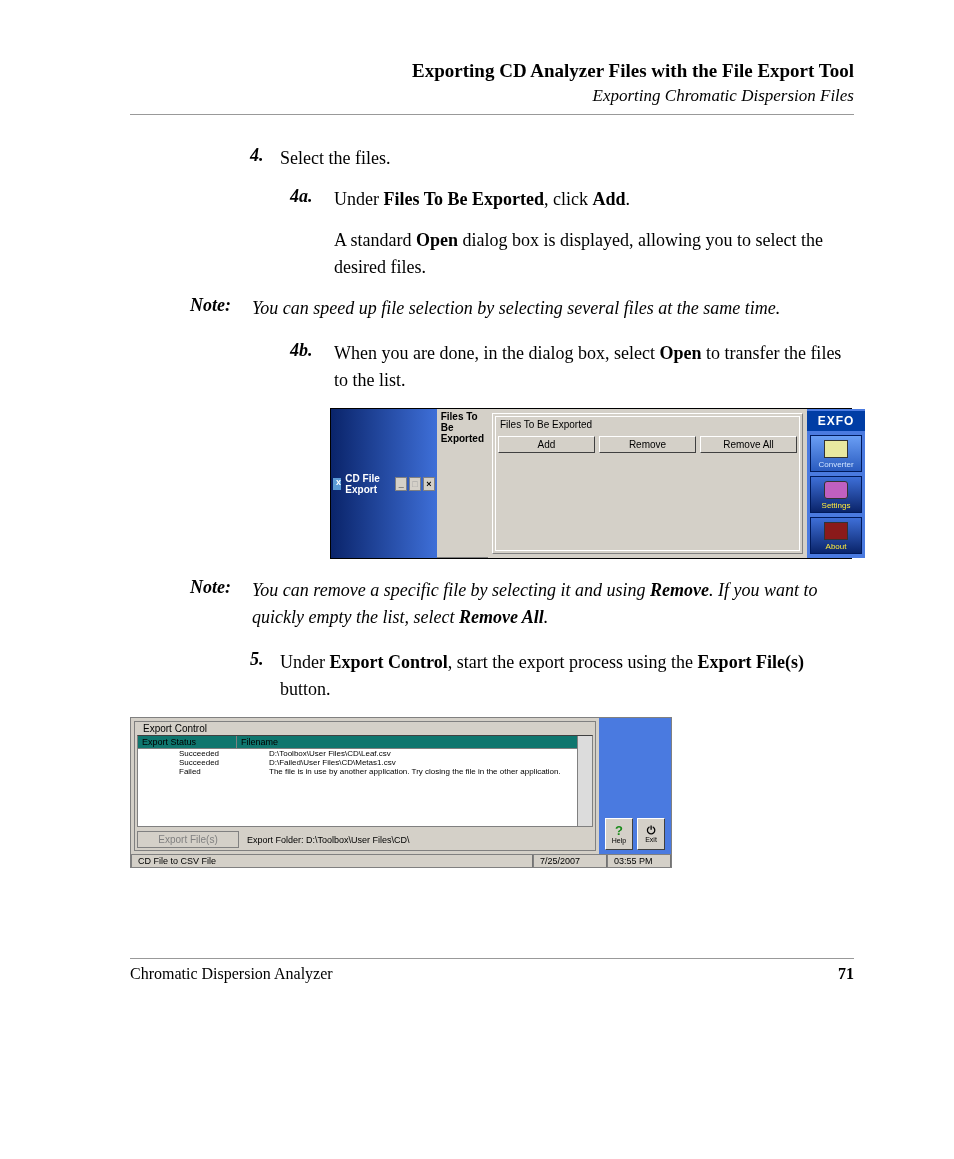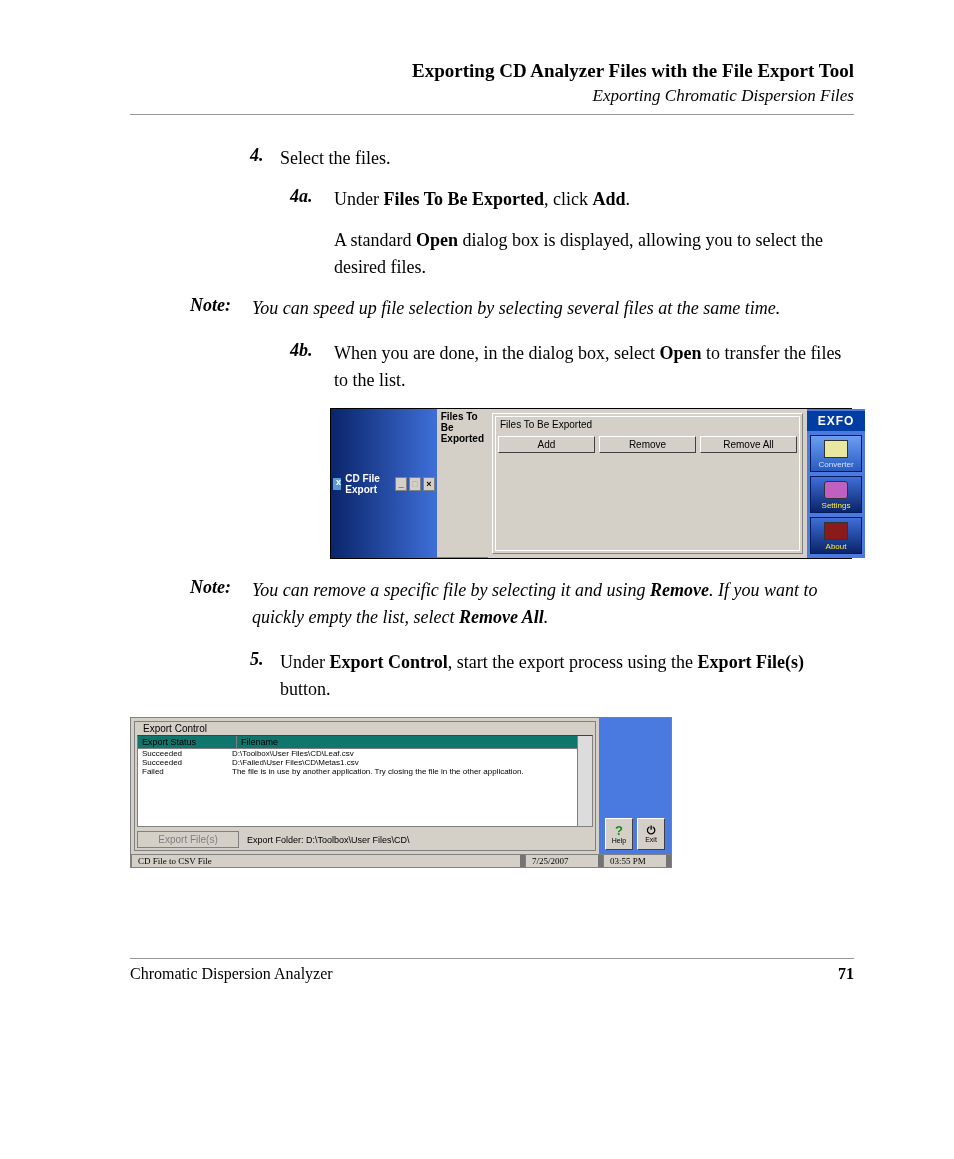--- a/index.html
+++ b/index.html
@@ -146,31 +146,31 @@
   }
   .win2-row{display:flex; flex:1;}
   .win2-main{flex:1; padding:3px; display:flex; flex-direction:column;}
   .win2-group{border:1px solid #808080; padding:2px; position:relative; flex:1;}
   .win2-group-label{position:relative; top:-1px; background:#d4d0c8; padding:0 3px; font-size:10px; margin-left:3px; display:inline-block;}
   .win2-list{background:#fff; border:1px solid #808080; border-top-color:#404040; height:90px; overflow:hidden; position:relative;}
   .win2-listhead{display:flex; background:#0f766e; border-bottom:1px solid #808080; font-size:9px;}
   .win2-lh{padding:1px 4px; border-right:1px solid #808080;}
   .lh-status{width:90px;} .lh-file{flex:1;}
   .win2-listrow{display:flex; font-size:8px; padding:0 4px;}
-  .lr-status{width:90px;} .lr-file{flex:1;}
+  .lr-status{width:90px;margin-left:37px;} .lr-file{flex:1;}
   .win2-footer{display:flex; align-items:center; gap:8px; margin-top:4px;}
   .win2-btn-disabled{width:100px;padding:2px 0;background:#d4d0c8;border:1px solid #808080;color:#808080;text-align:center;font-size:10px;}
   .win2-footpath{font-size:9px;}
   .win2-sidebar{width:64px;background:#4a7ae0;display:flex;flex-direction:column;justify-content:flex-end;padding:4px;gap:4px;}
   .foot-btn{background:#d4d0c8;border:1px solid #404040;border-top-color:#fff;border-left-color:#fff;width:26px;height:30px;display:flex;flex-direction:column;align-items:center;justify-content:center;font-size:7px;}
   .foot-btn-row{display:flex;gap:4px;justify-content:center;}
   .help-icon{color:#1a8a1a;font-weight:bold;font-size:13px;line-height:1;}
   .exit-icon{color:#000;font-weight:bold;font-size:11px;line-height:1;}
   .win2-status{display:flex;border-top:1px solid #808080;background:#d4d0c8;font-size:9px;}
-  .win2-status div{padding:1px 6px;border-right:5px solid #737373;border-left:1px solid #808080;font-family:Liberation Serif, serif;}
+  .win2-status div{padding:1px 6px;border-right:1px solid #737373;border-left:1px solid #808080;}
   .ws-main{flex:1;} .ws-date{width:60px;} .ws-time{width:50px;}
 
   .page-footer {
     display:flex; justify-content:space-between;
     border-top:1px solid #999;
     margin-top:90px; padding-top:6px;
     font-size:16px;
   }
   .page-num{font-weight:bold;}
 </style>

